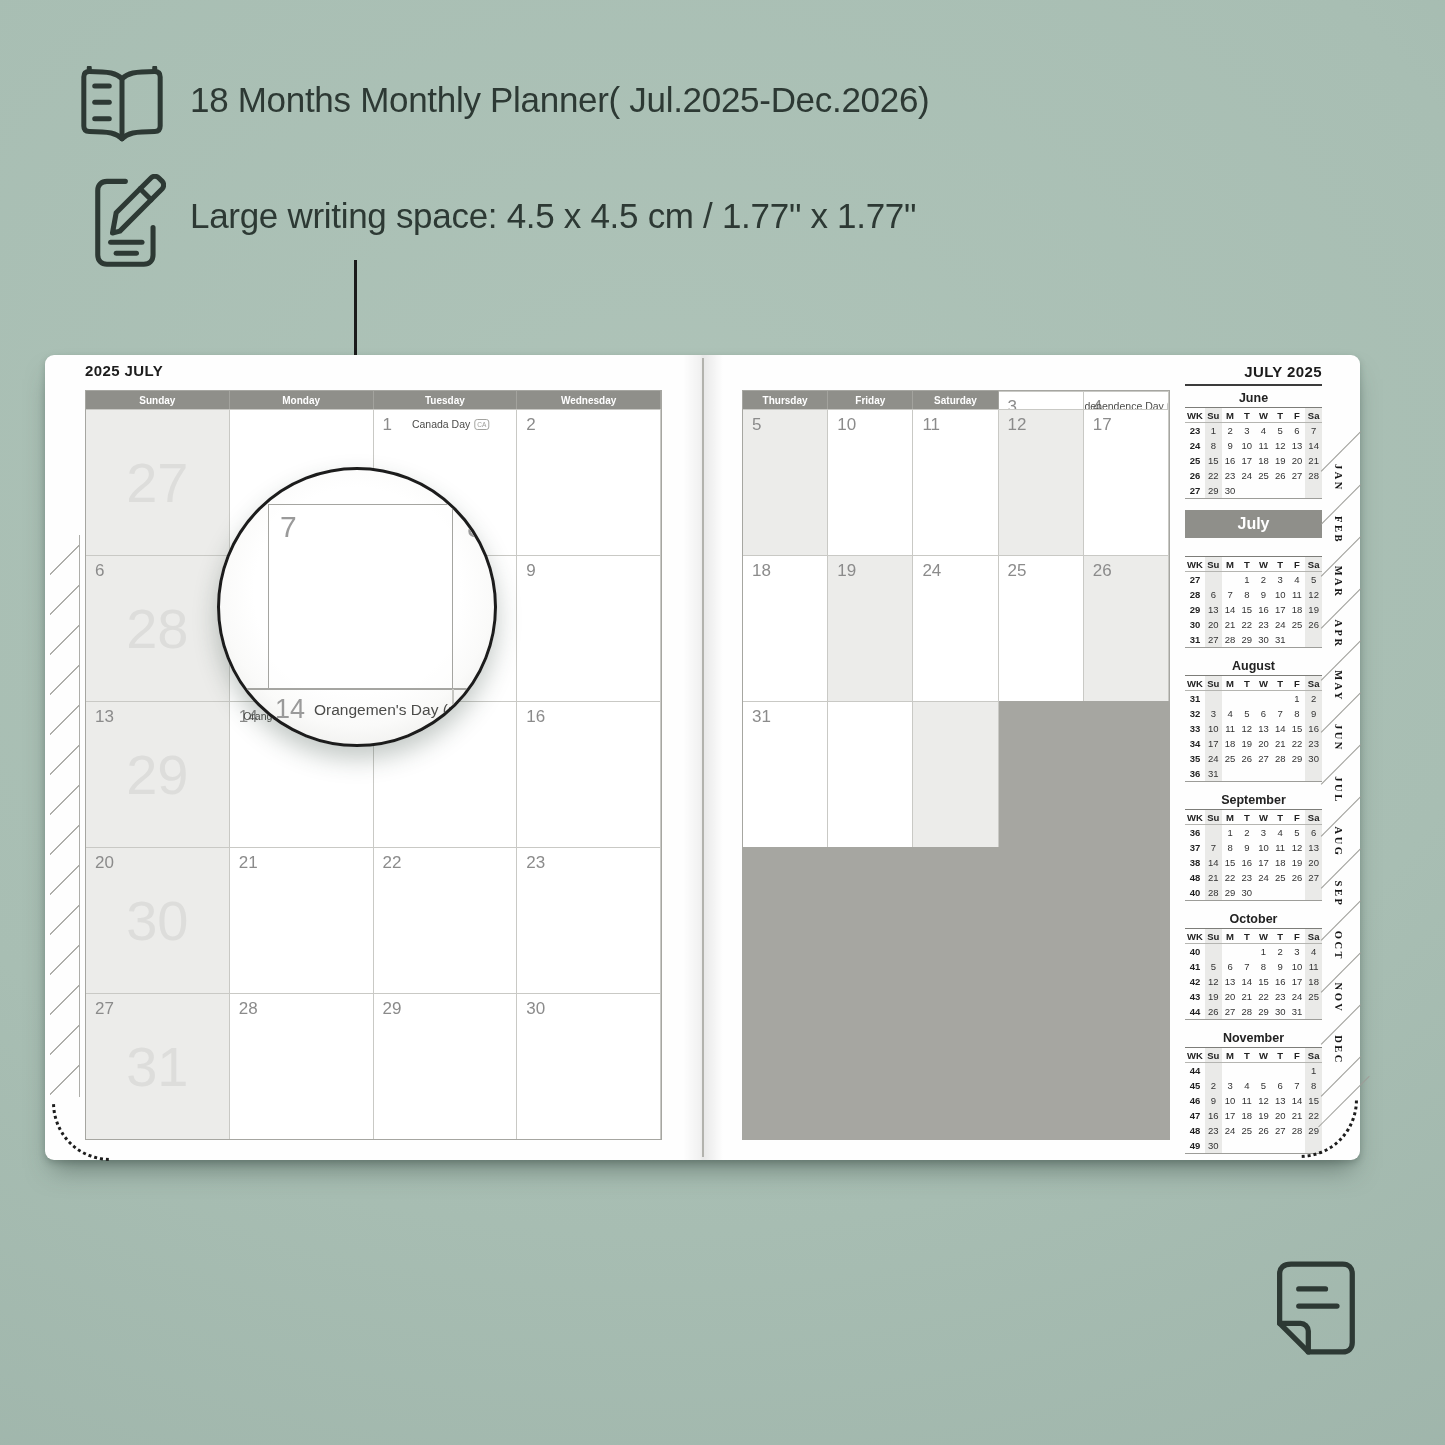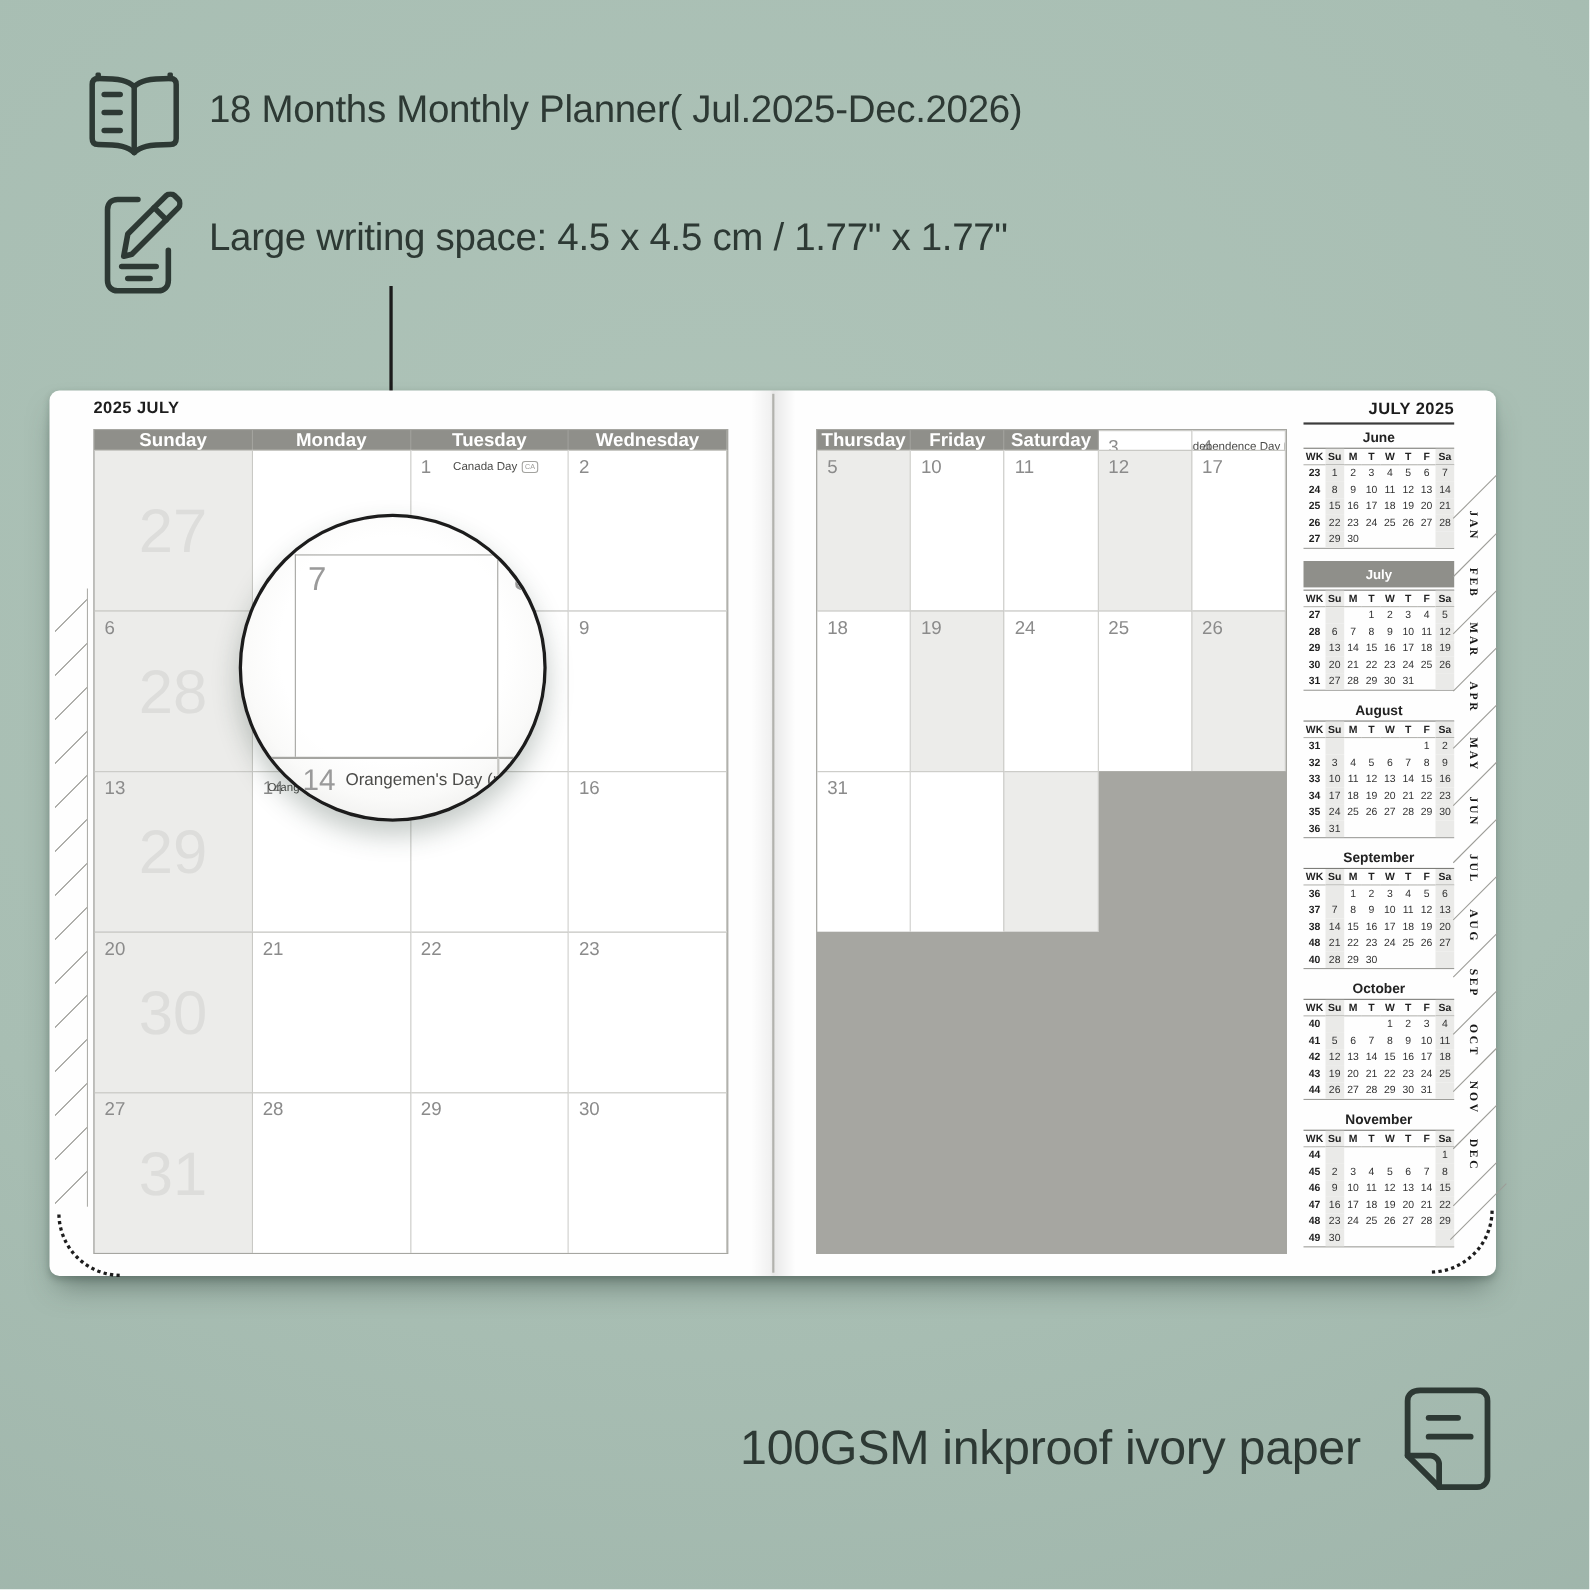--- a/index.html
+++ b/index.html
@@ -27,41 +27,41 @@
   .spine { position:absolute; left:657px; top:3px; width:1.5px; height:799px; background:#b2b2ad; }
   .spine-shade { position:absolute; left:638px; top:0; width:40px; height:805px;
     background:linear-gradient(90deg, rgba(0,0,0,0) 0%, rgba(0,0,0,.05) 42%, rgba(0,0,0,.09) 50%, rgba(0,0,0,0) 100%); }
 
   .lp-title { position:absolute; left:40px; top:7px; font-size:15px; font-weight:700; color:#1d1d1d; letter-spacing:.4px; }
 
   
   .grid { position:absolute; display:grid; top:35px; border:1px solid #a6a6a1; background:#a6a6a1; }
   .grid.left  { left:40px;  width:577px; grid-template-columns:repeat(4,1fr); grid-template-rows:18px repeat(5,146px); }
   .grid.right { left:697px; width:428px; grid-template-columns:repeat(5,1fr); grid-template-rows:18px repeat(5,146px); }
-  .gh { background:#8f8f8a; color:#fff; font-size:17px; font-weight:700;
+  .gh { background:#8f8f8a; color:#fff; font-size:10px; font-weight:700;
     display:flex; align-items:center; justify-content:center; border-right:1px solid #a3a39e; }
   .gh:last-of-type { border-right:none; }
   .dc { position:relative; background:#fff; border-right:1px solid #c9c9c5; border-top:1px solid #c9c9c5; overflow:hidden; }
   .dc.shaded { background:#ececea; }
   .dc .wm { position:absolute; inset:0; display:flex; align-items:center; justify-content:center;
     font-size:56px; color:#dddddb; }
   .dc .dt { position:absolute; left:9px; top:5px; font-size:17px; color:#8b8b8b; }
   .dc .hol { position:absolute; top:8px; left:54%; transform:translateX(-50%);
     font-size:10.5px; color:#4c4c4a; white-space:nowrap; }
   .badge { display:inline-block; border:1px solid #a3a39f; border-radius:3px; font-size:6.5px;
     color:#9b9b97; padding:0 2px; line-height:9px; vertical-align:1px; margin-left:4px; }
 
   
   .sidebar { position:absolute; left:1140px; top:8px; width:137px; }
   .sb-title { text-align:right; font-size:15px; font-weight:700; color:#1c1c1c; letter-spacing:.4px; padding-bottom:4px; }
   .sb-rule { height:2px; background:#3c3c3c; margin-bottom:5px; }
   .mini { margin-bottom:11px; }
   .mini-title { text-align:center; font-size:12.5px; font-weight:700; color:#222; margin-bottom:2px; }
-  .mini-bar { background:#8f8f8a; color:#fff; text-align:center; font-size:12px; font-weight:700;
-    padding:5px 0 5px; margin-bottom:2px; }
+  .mini-bar { background:#8f8f8a; color:#fff; text-align:center; font-size:16px; font-weight:700;
+    padding:5px 0 5px; margin-bottom:18px; }
   .mini-table { display:grid; grid-template-columns:20px repeat(7,1fr);
     border-top:1px solid #7d7d79; border-bottom:1px solid #9d9d99; }
   .mc { height:15px; display:flex; align-items:center; justify-content:center;
     font-size:9.5px; color:#333; }
   .mc.mh { font-weight:700; color:#222; border-bottom:1px solid #b5b5b1; }
   .mc.wk { font-weight:700; color:#1f1f1f; }
   .mc.we { background:#eaeae8; }
 
   
   #tabs { position:absolute; left:1277px; top:97px; width:38px; }
@@ -661,21 +661,20 @@
     <div class="mag-hline"></div>
     <div class="mag-vline"></div>
     <div class="mag-d7">7</div>
     <div class="mag-d8">8</div>
     <div class="mag-d14">14</div>
     <div class="mag-hol">
       <span>Orangemen's Day (n.i.)</span><span class="mag-badge">UK</span>
     </div>
   </div>
 
-  <div class="footer-text">100GSM inkproof ivory paper</div>
   <svg class="feat-icon" style="left:1272px; top:1260px;" width="86" height="96" viewBox="0 0 90 100">
     <path d="M20 4 H74 C80 4 84 8 84 14 V86 C84 92 80 96 74 96 H38 L8 66 V14 C8 8 12 4 20 4 Z"></path>
     <path d="M8 66 H30 C34 66 38 70 38 74 V96"></path>
     <line x1="28" y1="30" x2="56" y2="30"></line>
     <line x1="28" y1="48" x2="68" y2="48"></line>
   </svg>
 
 </div>
 
 </body></html>

